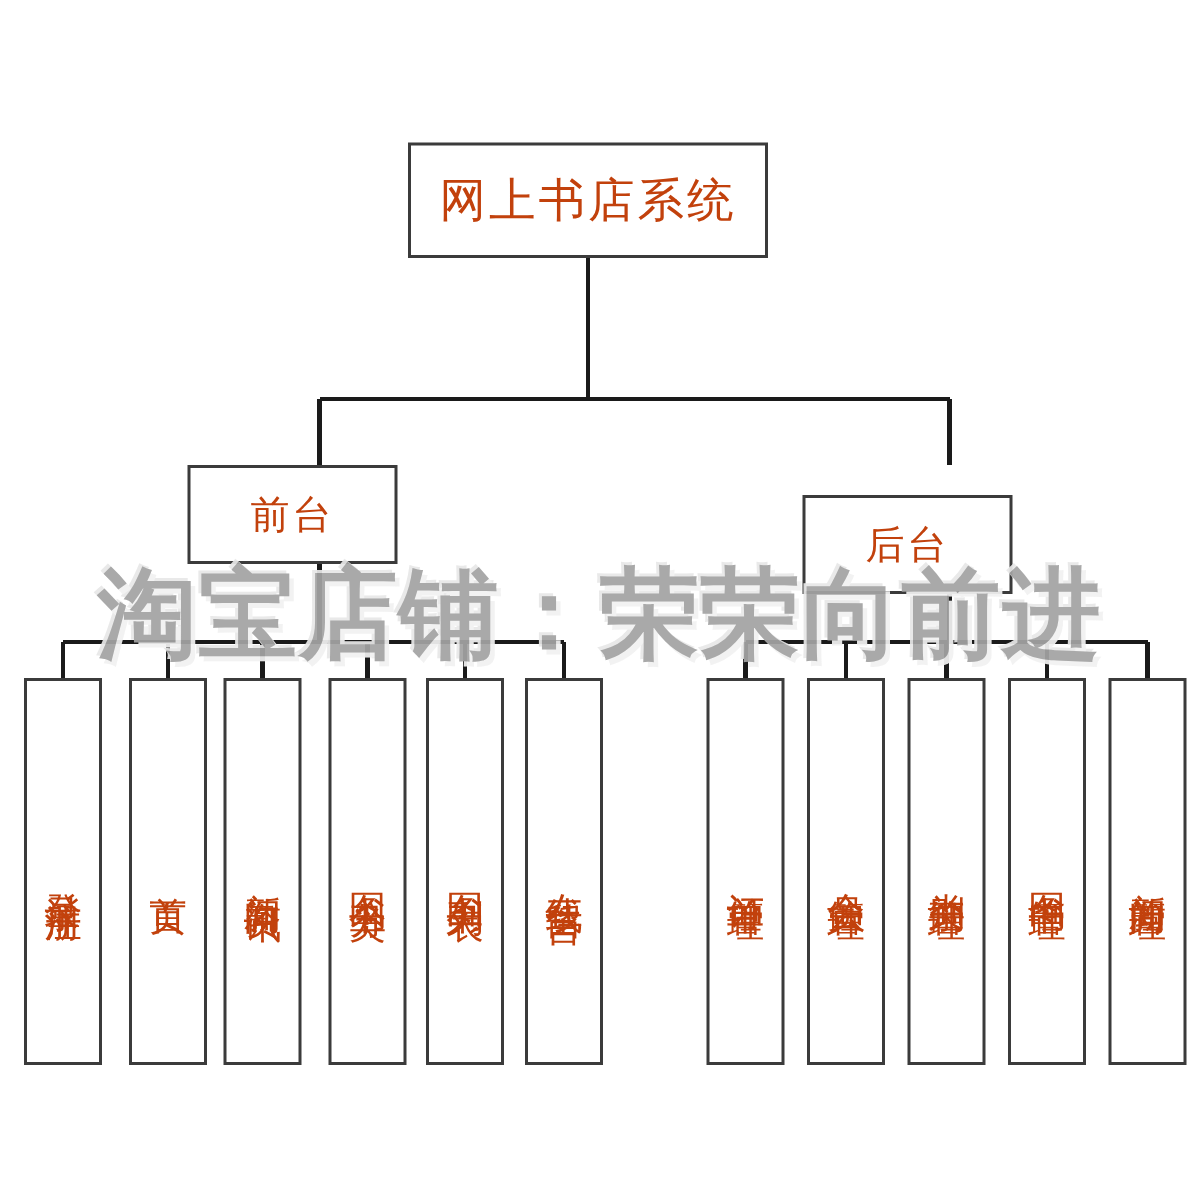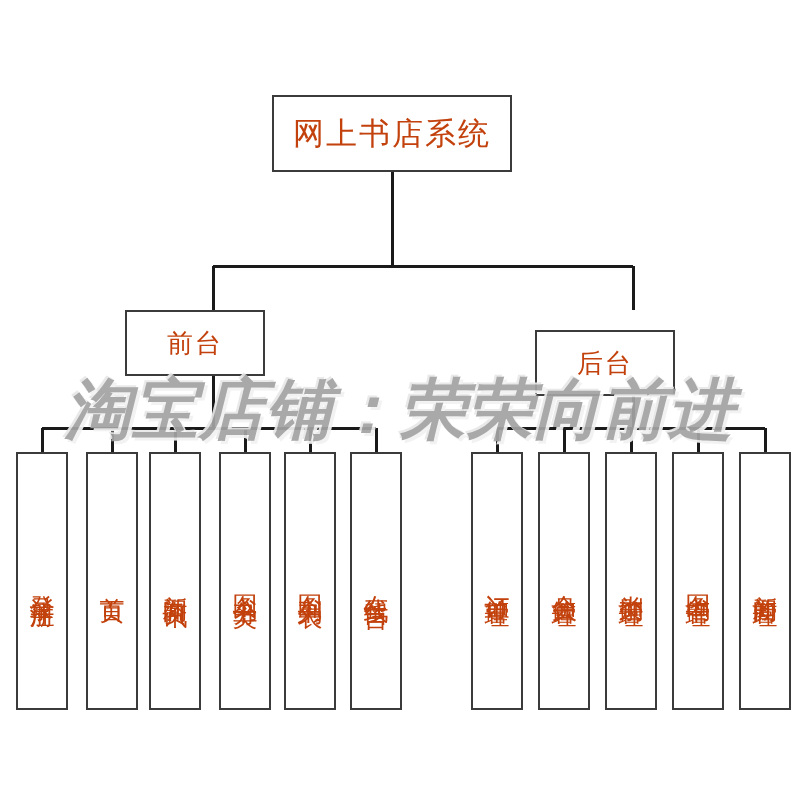--- a/index.html
+++ b/index.html
@@ -97,21 +97,20 @@
     z-index: 5;
     display: flex;
     align-items: center;
     justify-content: center;
     pointer-events: none;
   }
   #watermark .wm-text {
     font-family: "DejaVu Sans", "Liberation Sans", sans-serif;
     font-size: 66px;
     font-weight: bold;
-    font-style: italic;
     color: #a3a3a3;
     letter-spacing: 1px;
     white-space: nowrap;
     text-shadow: 3px 3px 0 #f2f2f2, -2px -2px 0 #e8e8e8;
     opacity: 0.93;
   }
 </style>
 </head>
 <body>
 

